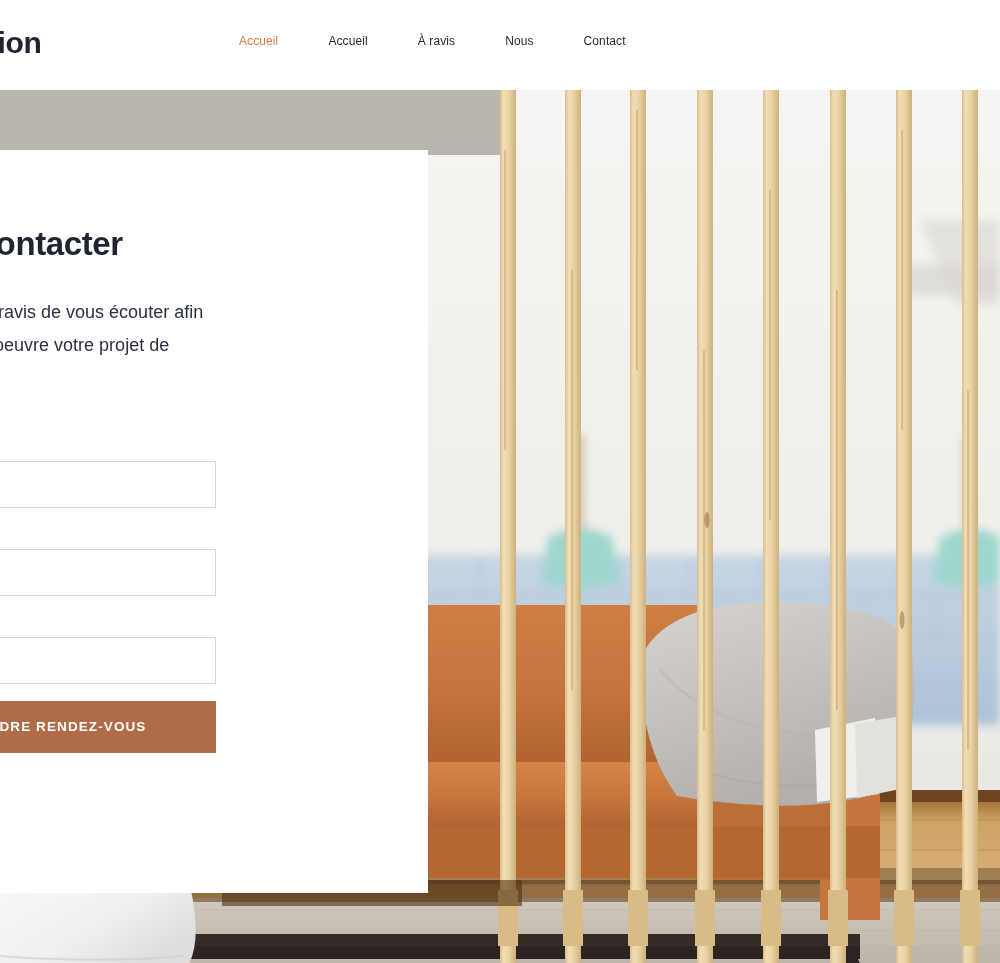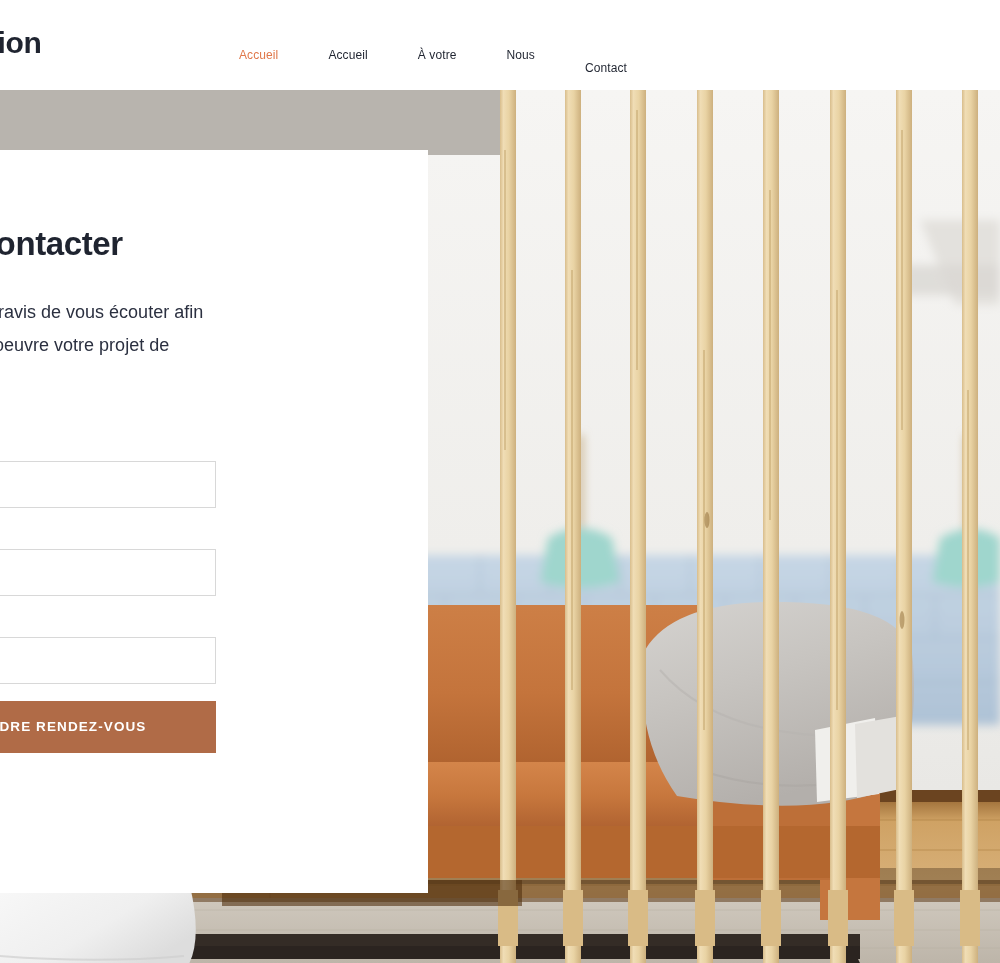--- a/index.html
+++ b/index.html
@@ -42,21 +42,21 @@
     white-space: nowrap;
   }
   .nav-item {
     font-size: 12px;
     color: #1f2430;
     letter-spacing: 0.1px;
     text-decoration: none;
     padding: 0 0;
     margin-right: 50px;
   }
-  .nav-item:last-child { margin-right: 0; margin-top: 27px; }
+  .nav-item:last-child { margin-right: 0; }
   .nav-item.active { color: #e0784a; }
 
   
   .hero {
     position: absolute;
     left: 0; top: 90px;
     width: 1000px; height: 873px;
     overflow: hidden;
     background: #cfcbc4;
   }
@@ -400,21 +400,21 @@
     </svg>
   </div>
 
   <div class="grey-band" style="background: rgb(184, 180, 174);"></div>
 
   <div class="header">
     <div class="logo">Rénovation</div>
     <div class="nav">
       <a class="nav-item active" href="#" style="color: rgb(224, 120, 74);">Accueil</a>
       <a class="nav-item" href="#">Accueil</a>
-      <a class="nav-item" href="#">À votre</a>
+      <a class="nav-item" href="#">À ravis</a>
       <a class="nav-item" href="#">Nous</a>
       <a class="nav-item" href="#">Contact</a>
     </div>
   </div>
 
   <div class="card">
     <h2 class="card-title">Nous contacter</h2>
     <p class="card-desc">Nous serions ravis de vous écouter afin de mettre en oeuvre votre projet de rénovation.</p>
 
     <form class="form">

